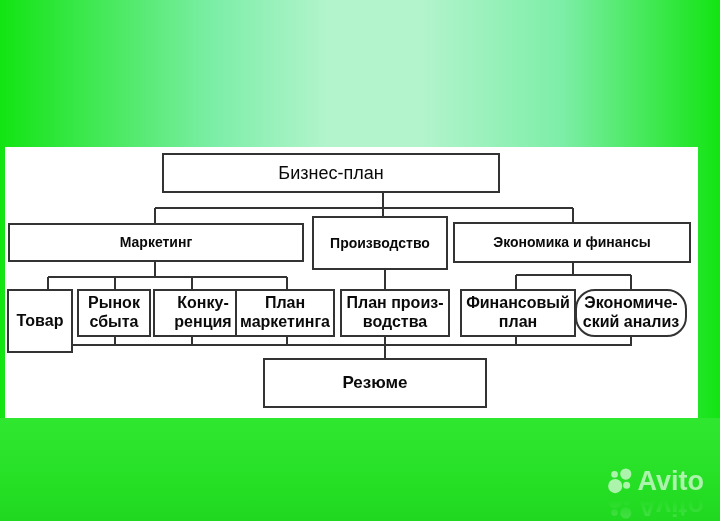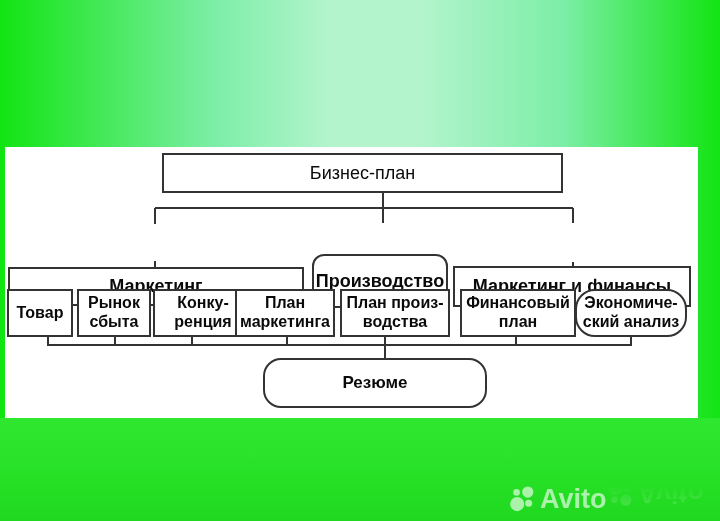--- a/index.html
+++ b/index.html
@@ -42,25 +42,25 @@
     box-sizing:border-box;
     border:2px solid var(--line,#333333);
     background:var(--box-bg,#ffffff);
     display:flex;align-items:center;justify-content:center;
     text-align:center;
     white-space:pre-line;
     color:var(--text,#0a0a0a);
     font-weight:700;font-size:16px;line-height:1.16;
   }
   .node.lvl1{font-weight:400;font-size:18px;}
-  .node.lvl2{font-weight:700;font-size:18px;margin-top:44px;}
-  .node.lvl4{font-weight:700;font-size:17px;border-radius:18px;}
+  .node.lvl2{font-weight:700;font-size:14px;}
+  .node.lvl4{font-weight:700;font-size:17px;}
   .watermark{
-    position:absolute;right:16px;bottom:6px;
-    display:flex;flex-direction:row;align-items:flex-start;
+    position:absolute;right:16px;bottom:0;
+    display:flex;flex-direction:column;align-items:flex-start;
   }
   .wm-row{
     display:flex;align-items:center;gap:3px;
     color:rgba(255,255,255,0.62);
   }
   .wm-row .wm-text{
     font-size:27px;font-weight:700;letter-spacing:0;
   }
   .wm-logo{width:28px;height:27px;}
   .wm-logo circle{fill:rgba(255,255,255,0.62);}
@@ -106,25 +106,25 @@
         <line x1="287" y1="336" x2="287" y2="345" stroke="#333333" stroke-width="2"></line>
         <line x1="385" y1="336" x2="385" y2="345" stroke="#333333" stroke-width="2"></line>
         <line x1="516" y1="336" x2="516" y2="345" stroke="#333333" stroke-width="2"></line>
         <line x1="631" y1="336" x2="631" y2="345" stroke="#333333" stroke-width="2"></line>
         <line x1="47" y1="345" x2="632" y2="345" stroke="#333333" stroke-width="2"></line>
         <line x1="385" y1="345" x2="385" y2="359" stroke="#333333" stroke-width="2"></line>
       </g>
   </svg>
 
   <div id="nodes-layer">
-      <div class="node lvl1" style="left: 162px; top: 153px; width: 401px; height: 40px;">Бизнес-план</div>
+      <div class="node lvl1" style="left: 162px; top: 153px; width: 338px; height: 40px;">Бизнес-план</div>
       <div class="node lvl2" style="left: 8px; top: 223px; width: 296px; height: 39px;">Маркетинг</div>
-      <div class="node lvl2" style="left: 312px; top: 210px; width: 136px; height: 54px; border-radius: 12px;">Производство</div>
-      <div class="node lvl2" style="left: 453px; top: 222px; width: 238px; height: 41px;">Маркетинг и финансы</div>
-      <div class="node lvl3" style="left: 7px; top: 289px; width: 66px; height: 48px;">Товар</div>
+      <div class="node lvl2" style="left: 312px; top: 216px; width: 136px; height: 54px;">Производство</div>
+      <div class="node lvl2" style="left: 453px; top: 222px; width: 238px; height: 41px;">Экономика и финансы</div>
+      <div class="node lvl3" style="left: 7px; top: 289px; width: 66px; height: 64px;">Товар</div>
       <div class="node lvl3" style="left: 77px; top: 289px; width: 74px; height: 48px;">Рынок
 сбыта</div>
       <div class="node lvl3" style="left: 153px; top: 289px; width: 100px; height: 48px;">Конку-
 ренция</div>
       <div class="node lvl3" style="left: 235px; top: 289px; width: 100px; height: 48px;">План
 маркетинга</div>
       <div class="node lvl3" style="left: 340px; top: 289px; width: 110px; height: 48px;">План произ-
 водства</div>
       <div class="node lvl3" style="left: 460px; top: 289px; width: 116px; height: 48px;">Финансовый
 план</div>

